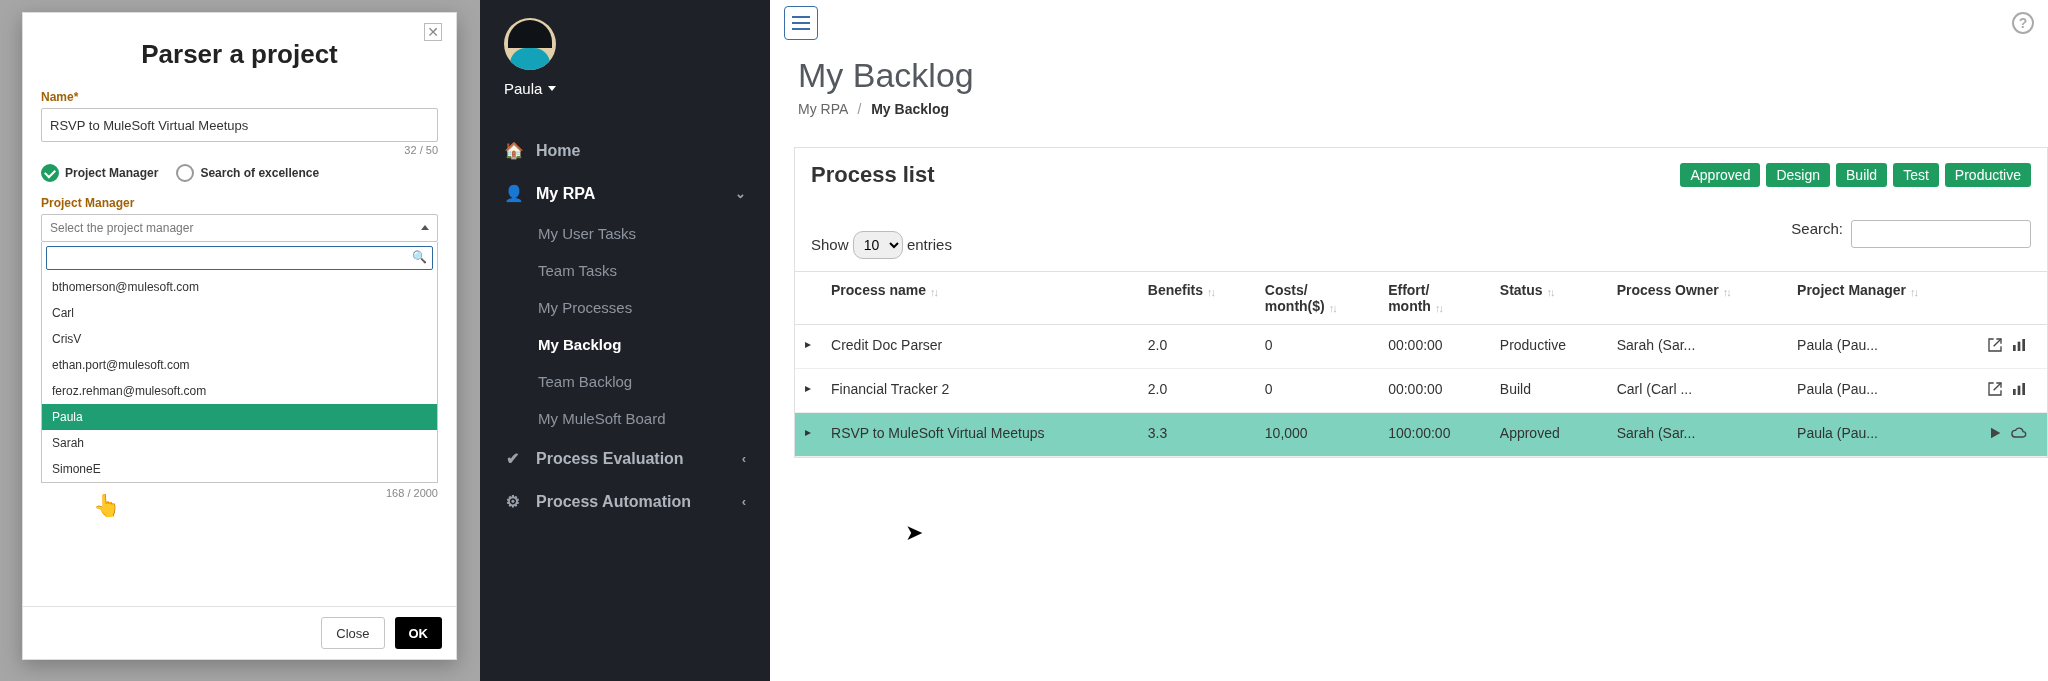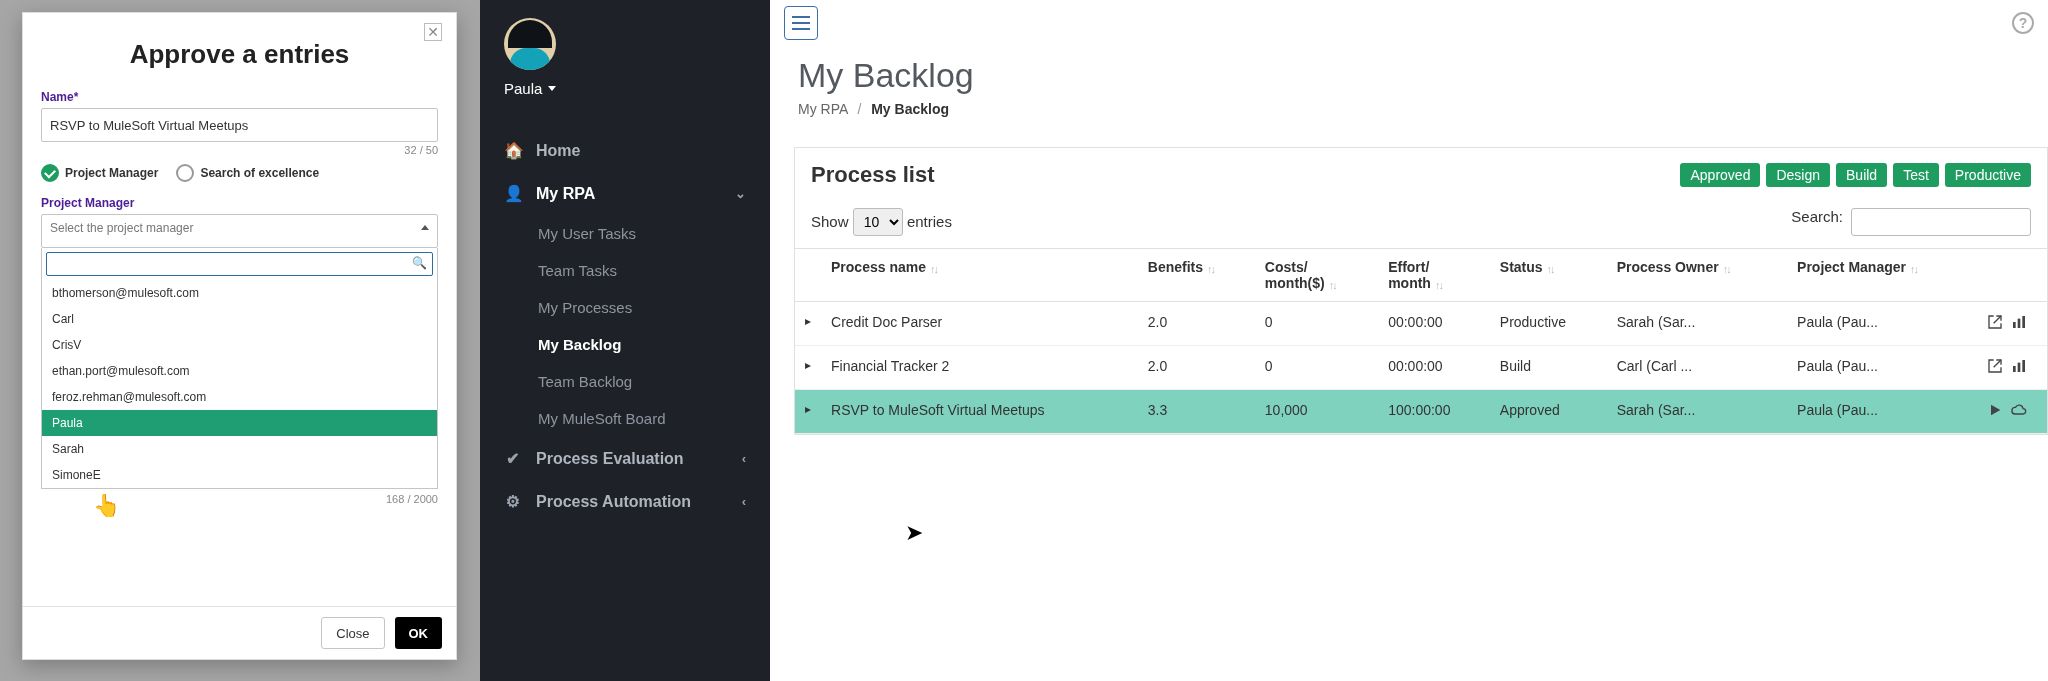--- a/index.html
+++ b/index.html
@@ -3,29 +3,29 @@
 <meta charset="utf-8">
 <style>
   * { box-sizing: border-box; margin: 0; padding: 0; }
   body { font-family: "Helvetica Neue", Arial, sans-serif; width: 2048px; height: 681px; background: #fff; display: flex; overflow: hidden; }
   
   .leftpane { position: relative; width: 480px; height: 681px; background: rgba(0,0,0,0.35); flex-shrink:0;}
   .modal { position: absolute; left: 22px; top: 12px; width: 435px; height: 648px; background:#fff; border:1px solid #ddd; box-shadow: 0 6px 20px rgba(0,0,0,.25); }
   .modal-close { position:absolute; top:10px; right:14px; width:18px; height:18px; border:1px solid #bbb; color:#888; font-size:14px; line-height:16px; text-align:center; cursor:pointer;}
   .modal-title { text-align:center; font-size:26px; font-weight:600; color:#222; padding:26px 0 20px; }
   .modal-body { padding: 0 18px; font-size:13px; color:#333;}
-  .label-small { font-size:12px; font-weight:600; color:#4c1d95; margin-bottom:4px; display:block;}
+  .label-small { font-size:12px; font-weight:600; color:#a16207; margin-bottom:4px; display:block;}
   .text-input { width:100%; height:34px; border:1px solid #c5c5c5; border-radius:2px; padding:0 8px; font-size:13px; color:#333;}
   .counter { text-align:right; color:#888; font-size:11px; margin-top:2px; margin-bottom:8px;}
   .radios { display:flex; gap:18px; align-items:center; margin-bottom:14px;}
   .radio { display:flex; align-items:center; gap:6px; font-size:12px; font-weight:600; color:#333;}
   .radio .r-outer { width:18px; height:18px; border-radius:50%; border:2px solid #999; display:flex; align-items:center;justify-content:center;}
   .radio.selected .r-outer { background:#1f9d61; border-color:#1f9d61; }
   .radio.selected .r-outer::after { content:""; width:8px; height:5px; border-left:2px solid #fff; border-bottom:2px solid #fff; transform:rotate(-45deg); margin-top:-2px;}
-  .select-closed { width:100%; height:34px; border:1px solid #c5c5c5; border-radius:2px; position:relative; color:#777; font-size:12px; padding:6px 8px; margin-bottom:0;}
+  .select-closed { width:100%; height:28px; border:1px solid #c5c5c5; border-radius:2px; position:relative; color:#777; font-size:12px; padding:6px 8px; margin-bottom:0;}
   .select-closed .caret { position:absolute; right:8px; top:10px; width:0;height:0; border-left:4px solid transparent;border-right:4px solid transparent;border-bottom:5px solid #555;}
   .dropdown { border-left:1px solid #c5c5c5; border-right:1px solid #c5c5c5; border-bottom:1px solid #c5c5c5;}
   .dd-search-wrap { padding:4px;}
   .dd-search { width:100%; height:24px; border:1px solid #2c6aa0; border-radius:2px; padding:0 22px 0 6px; font-size:12px; position:relative;}
   .dd-search-wrap { position:relative;}
   .dd-search-wrap .mag { position:absolute; right:10px; top:8px; color:#555; font-size:12px;}
   .dd-item { padding:6px 10px; font-size:12px; color:#333; cursor:pointer;}
   .dd-item.hl { background:#1f9d73; color:#fff;}
   .cursor-hand { position:absolute; left:70px; top:480px; font-size:22px; pointer-events:none;}
   .counter2 { text-align:right; color:#888; font-size:11px; padding:4px 18px 0 0;}
@@ -62,40 +62,40 @@
   .page-title { font-size:34px; color:#54585f; font-weight:400; margin-bottom:6px;}
   .breadcrumb { font-size:14px; color:#666;}
   .breadcrumb .sep { margin:0 6px; color:#999;}
   .breadcrumb .cur { font-weight:700; color:#333;}
   .panel { margin: 14px 0 0 24px; border:1px solid #e0e0e0; border-top:1px solid #e0e0e0; }
   .panel-head { display:flex; align-items:center; justify-content:space-between; padding:14px 16px; }
   .panel-title { font-size:22px; font-weight:600; color:#333;}
   .badges { display:flex; gap:6px;}
   .badge { background:#1f9d61; color:#fff; font-size:14px; padding:4px 10px; border-radius:3px; cursor:pointer;}
   .tools { display:flex; align-items:center; justify-content:space-between; padding: 6px 16px 12px; font-size:15px; color:#333;}
-  .tools select{ height:28px; border:1px solid #bbb; border-radius:3px; padding:0 6px; font-size:14px;}
+  .tools select{ height:28px; border:1px solid #bbb; border-radius:10px; padding:0 6px; font-size:14px;margin-top:23px;}
   .tools .search-wrap { display:flex; align-items:flex-start; gap:8px;}
   .tools input[type=text]{ height:28px; width:180px; border:1px solid #bbb; border-radius:3px; padding:0 6px;}
   table.plist { width:100%; border-collapse:collapse; font-size:14px;}
   table.plist th { text-align:left; font-weight:700; color:#333; padding:10px 10px; border-top:1px solid #e0e0e0; border-bottom:1px solid #e0e0e0; vertical-align:top; position:relative;}
   table.plist th .sort { color:#bbb; font-size:11px; letter-spacing:-2px; margin-left:4px; display:inline-block; transform:translateY(1px);}
   table.plist td { padding:12px 10px; border-bottom:1px solid #eee; color:#333; vertical-align:top;}
   tr.hlrow td { background:#7fd3be;}
   .expand-cell { width:20px; color:#555; font-size:12px;}
   .row-icons { display:flex; gap:8px; color:#444;}
   .row-icons svg { width:16px; height:16px; }
   .cursor-arrow { position:absolute; pointer-events:none; font-size:22px; color:#000;}
 </style>
 </head>
 <body>
 
 <div class="leftpane">
   <div class="modal">
     <div class="modal-close">✕</div>
-    <div class="modal-title">Approve a entries</div>
+    <div class="modal-title">Parser a project</div>
     <div class="modal-body">
       <span class="label-small">Name*</span>
       <input class="text-input" value="RSVP to MuleSoft Virtual Meetups" style="">
       <div class="counter">32 / 50</div>
       <div class="radios">
         <div class="radio selected">
           <span class="r-outer"></span>
           <span>Project Manager</span>
         </div>
         <div class="radio">

